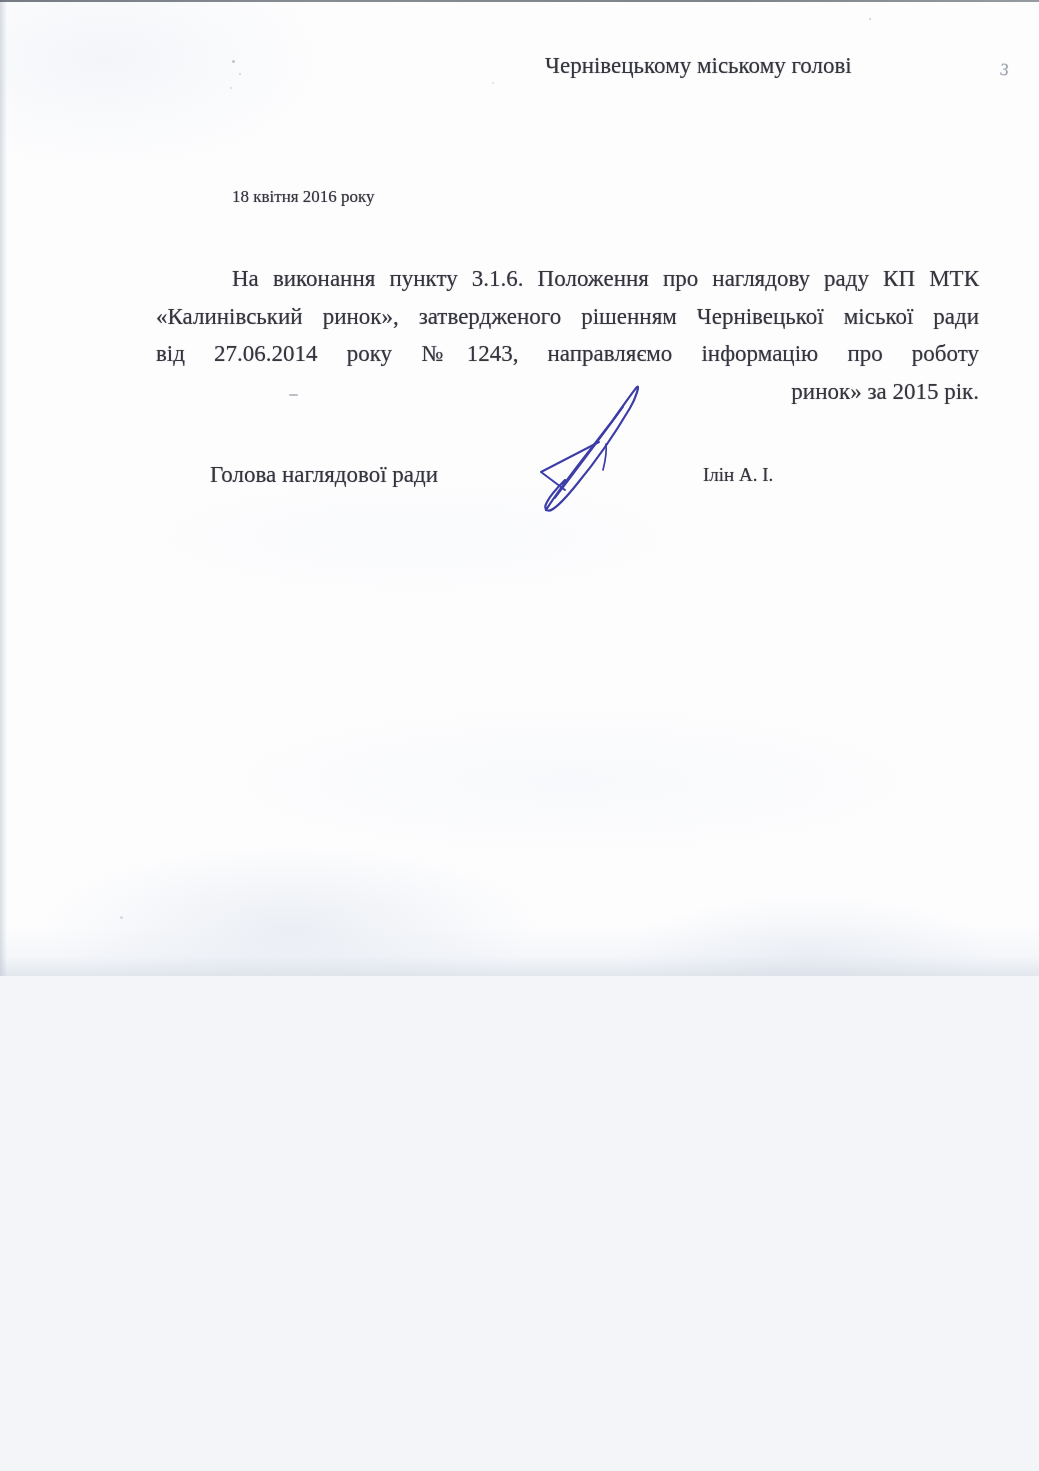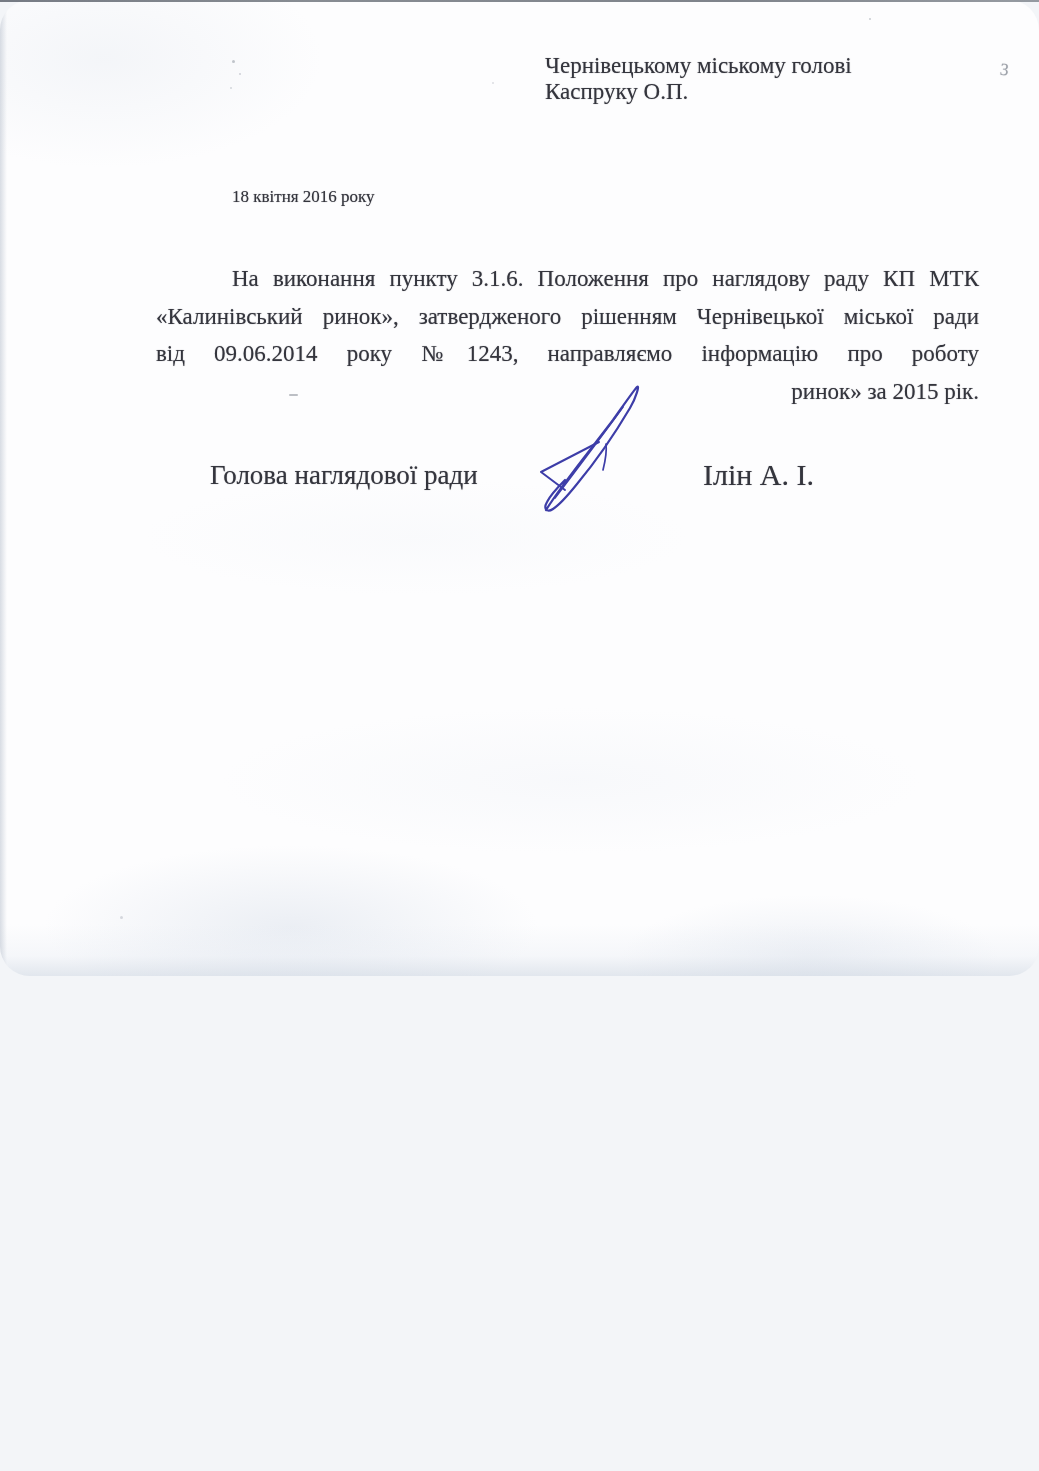--- a/index.html
+++ b/index.html
@@ -24,21 +24,20 @@
     width:1039px;height:976px;
     background-color:var(--paper);
     background-image:
       linear-gradient(90deg, rgba(186,194,206,.55), rgba(186,194,206,0) 7px),
       linear-gradient(0deg, rgba(198,208,221,.50), rgba(224,230,239,.28) 20px, rgba(255,255,255,0) 52px),
       radial-gradient(ellipse 34% 12% at 28% 95%, rgba(206,215,228,.38), transparent 70%),
       radial-gradient(ellipse 26% 9% at 78% 98%, rgba(206,215,228,.33), transparent 70%),
       radial-gradient(ellipse 30% 16% at 10% 6%, rgba(222,228,236,.30), transparent 70%),
       radial-gradient(ellipse 45% 10% at 55% 80%, rgba(228,233,241,.22), transparent 75%),
       radial-gradient(ellipse 35% 8% at 40% 55%, rgba(230,235,242,.16), transparent 75%);
-    border-radius: 30px;
   }
   .page::before{ 
     content:"";position:absolute;left:0;top:0;right:0;height:2px;
     background:linear-gradient(90deg,#565c66,#6a7078 30%,#5f656e 70%,#7d838b);
     opacity:.8;
   }
   .txt{
     position:absolute;
     color:var(--text);
     text-shadow:0 0 1px rgba(52,53,62,.55);
@@ -67,48 +66,47 @@
     text-shadow:0 0 1px rgba(52,53,62,.55);
   }
   .body-par .jline{
     text-align:justify;
     -moz-text-align-last:justify;
     text-align-last:justify;
     text-justify:inter-word;
   }
   .body-par .indent{padding-left:76px;}
   .body-par .lastline{text-align:right;}
-  .signoff-title{left:210px;top:462px;font-size:27px;line-height:26px;}
-  .signoff-name{left:703px;top:462px;font-size:30px;line-height:26px;}
+  .signoff-title{left:210px;top:462px;font-size:23px;line-height:26px;}
+  .signoff-name{left:703px;top:462px;font-size:19px;line-height:26px;}
   .signature-svg{
     position:absolute;left:518px;top:376px;width:138px;height:146px;
   }
   .speck{position:absolute;border-radius:50%;background:#7a828e;}
   .dash{position:absolute;width:9px;height:2px;border-radius:1px;background:#868c96;opacity:.55;}
 </style>
 </head>
 <body>
 
 <div class="screen">
 
   <div class="page">
 
     <div class="txt addressee">
       <div>Чернівецькому міському голові</div>
-      <div>Каспруку О.П.</div>
     </div>
 
     <div class="txt page-mark">3</div>
 
     <div class="txt date-line">18 квітня 2016 року</div>
 
     <div class="body-par">
       <div class="jline indent">На виконання  пункту 3.1.6. Положення  про наглядову  раду КП МТК</div>
       <div class="jline">«Калинівський ринок», затвердженого рішенням Чернівецької міської ради</div>
-      <div class="jline">від 09.06.2014 року №1243, направляємо інформацію про роботу</div>
+      <div class="jline">від 27.06.2014 року №1243, направляємо інформацію про роботу</div>
       <div class="lastline">ринок» за 2015 рік.</div>
     </div>
 
     <div class="txt signoff-title">Голова наглядової ради</div>
     <div class="txt signoff-name">Ілін А. І.</div>
 
     <svg class="signature-svg" viewBox="0 0 138 146">
       <g fill="none" stroke-linecap="round" stroke-linejoin="round" stroke="#3d3da8">
         <path stroke-width="2.2" d="M 28,134 C 45,107 70,77 95,44 C 105,30 116,14 119,11 C 122,8 118,22 112,32 C 99,54 79,84 59,108 C 51,118 41,129 35,133 C 29,137 25,133 29,126 C 32,120 39,112 47,104"></path>
         <path stroke-width="1.7" d="M 37,122 C 56,97 81,64 105,31"></path>

